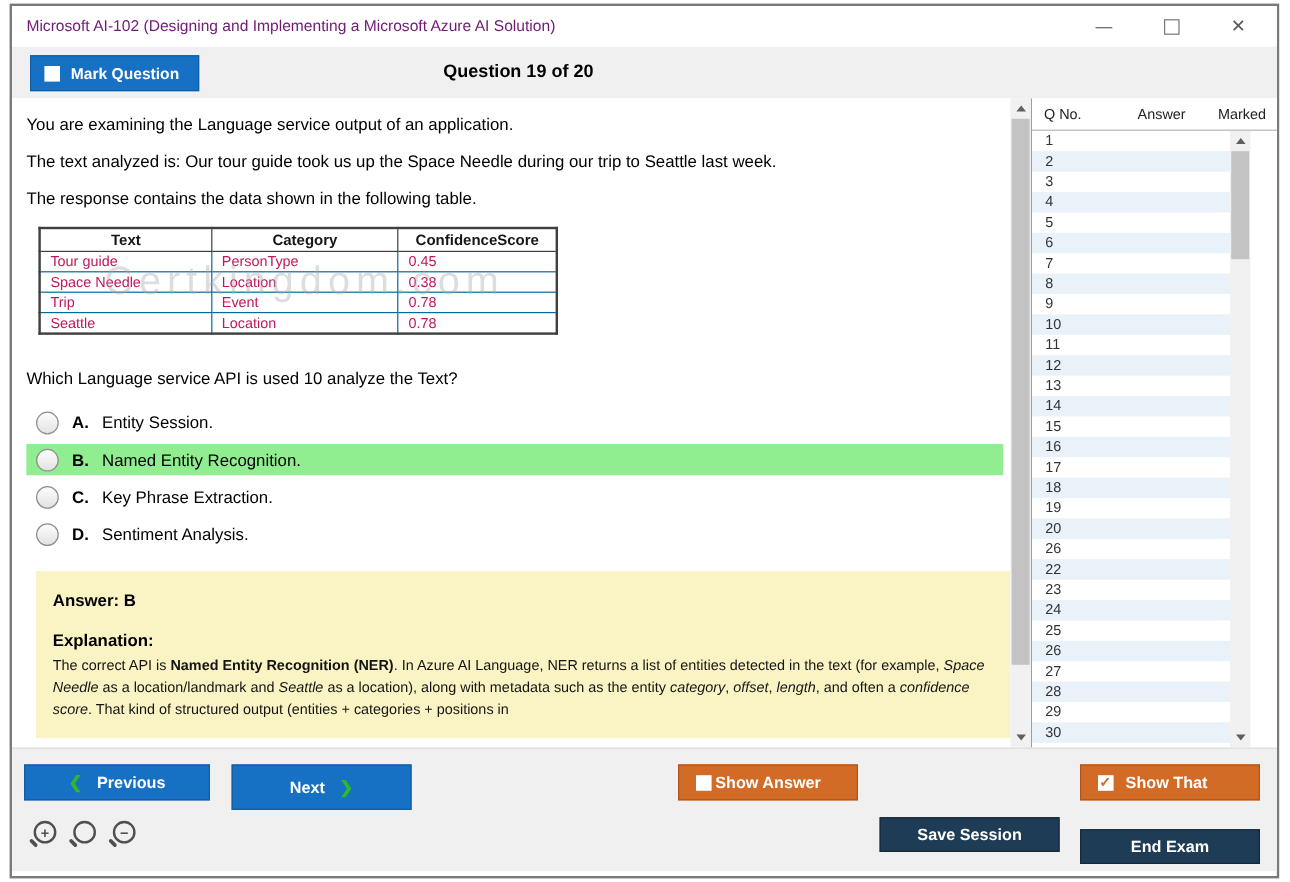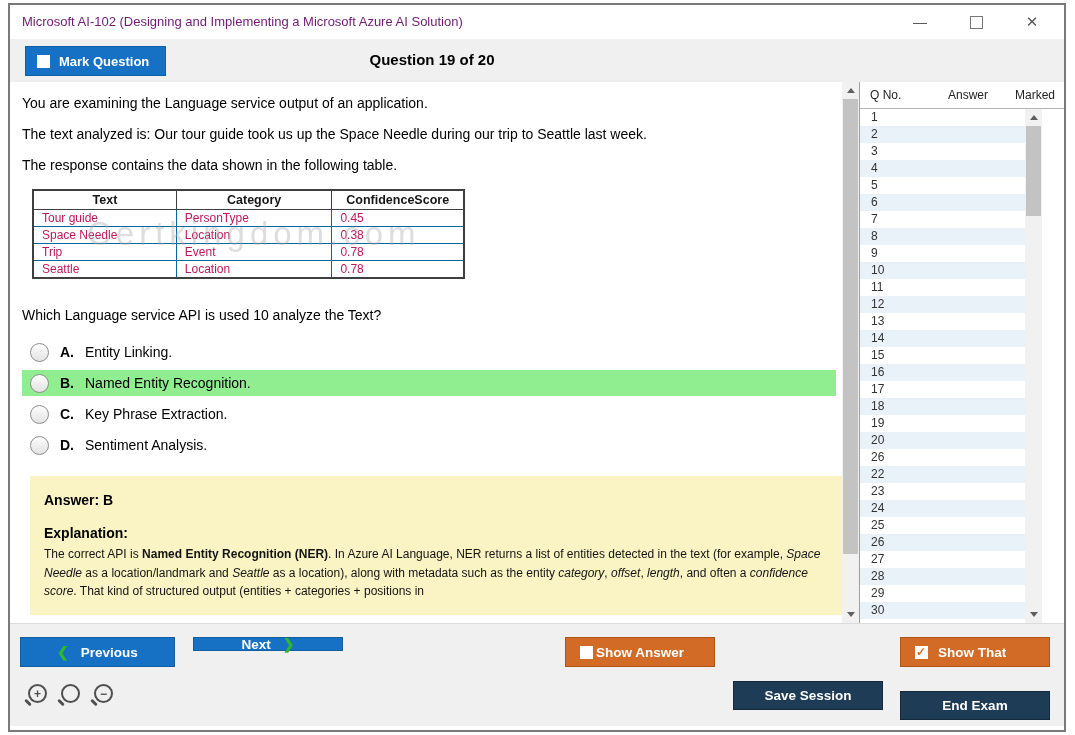--- a/index.html
+++ b/index.html
@@ -77,21 +77,21 @@
   .qrow { height: 17px; line-height: 17px; font-size: 12px; padding-left: 11px; color: #333; }
   .qrow.alt { background: var(--row_alt_blue); }
   
   .footer { position: relative; height: 103px; background: #f0f0f0; border-top: 1px solid #dcdcdc; box-sizing: border-box; }
   .btn { position: absolute; display: flex; align-items: center; justify-content: center; font-size: 13.5px; font-weight: bold; color: #fff; box-sizing: border-box; }
   .btn-blue { background: var(--accent_blue); border: 1px solid #115d9e; }
   .btn-orange { background: var(--accent_orange); border: 1px solid #b05418; }
   .btn-navy { background: var(--navy); border: 1px solid #16293a; }
   .chev { color: var(--chevron_green); font-size: 14px; font-weight: bold; }
   .btn-prev { left: 10px; top: 13px; width: 155px; height: 30px; gap: 12px; }
-  .btn-next { left: 183px; top: 13px; width: 150px; height: 14px; gap: 12px; }
+  .btn-next { left: 183px; top: 13px; width: 150px; height: 38px; gap: 12px; }
   .btn-showans { left: 555px; top: 13px; width: 150px; height: 30px; justify-content: flex-start; padding-left: 14px; gap: 3px; }
   .btn-review { left: 723px; top: 13px; width: 150px; height: 30px; justify-content: flex-start; padding-left: 14px; }
   .review-arrow { position: absolute; right: 13px; top: 12px; width: 0; height: 0; border-left: 5px solid transparent; border-right: 5px solid transparent; border-bottom: 6px solid #5f7282; }
   .btn-showlist { left: 890px; top: 13px; width: 150px; height: 30px; justify-content: flex-start; padding-left: 14px; gap: 10px; }
   .btn-save { left: 723px; top: 57px; width: 150px; height: 29px; }
   .btn-end { left: 890px; top: 67px; width: 150px; height: 29px; }
   .zoomset { position: absolute; left: 18px; top: 60px; display: flex; gap: 14px; align-items: center; }
   .zoom-icon { position: relative; width: 15px; height: 15px; border: 2px solid #4f4f4f; border-radius: 50%; }
   .zoom-tail { position: absolute; width: 8px; height: 3px; background: #4f4f4f; left: -6px; bottom: -3px; transform: rotate(45deg); border-radius: 2px; }
   .zoom-sign { position: absolute; inset: 0; display: flex; align-items: center; justify-content: center; font-size: 12px; font-weight: bold; color: #4f4f4f; line-height: 1; }
@@ -169,21 +169,21 @@
             </table>
           <div class="watermark">Certkingdom.com</div>
         </div>
 
         <p class="prompt">Which Language service API is used 10 analyze the Text?</p>
 
         <div class="options">
           <div class="option">
             <span class="radio"></span>
             <span class="opt-letter">A.</span>
-            <span class="opt-text">Entity Linking.</span>
+            <span class="opt-text">Entity Session.</span>
           </div>
           <div class="option highlighted">
             <span class="radio"></span>
             <span class="opt-letter">B.</span>
             <span class="opt-text">Named Entity Recognition.</span>
           </div>
           <div class="option">
             <span class="radio"></span>
             <span class="opt-letter">C.</span>
             <span class="opt-text">Key Phrase Extraction.</span>

